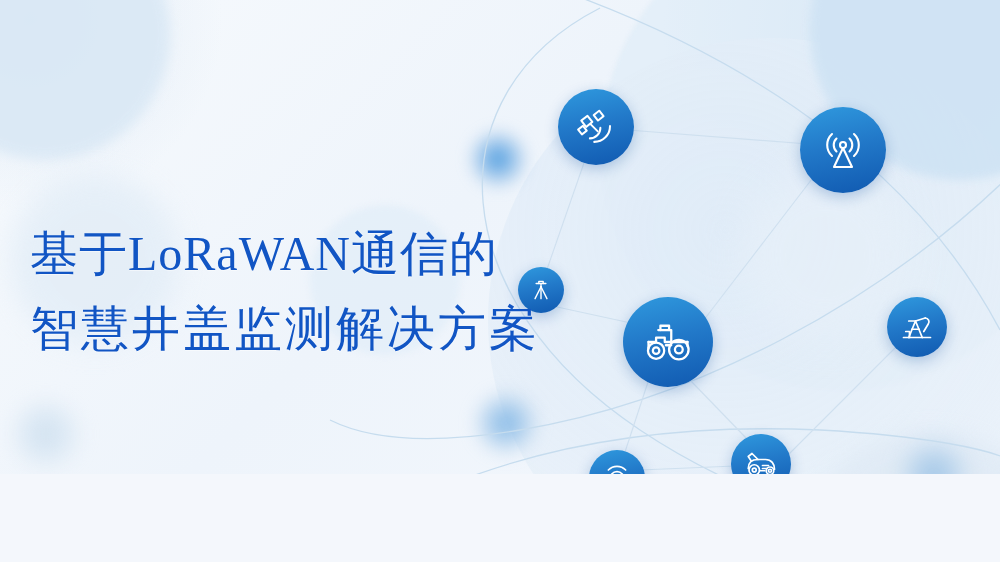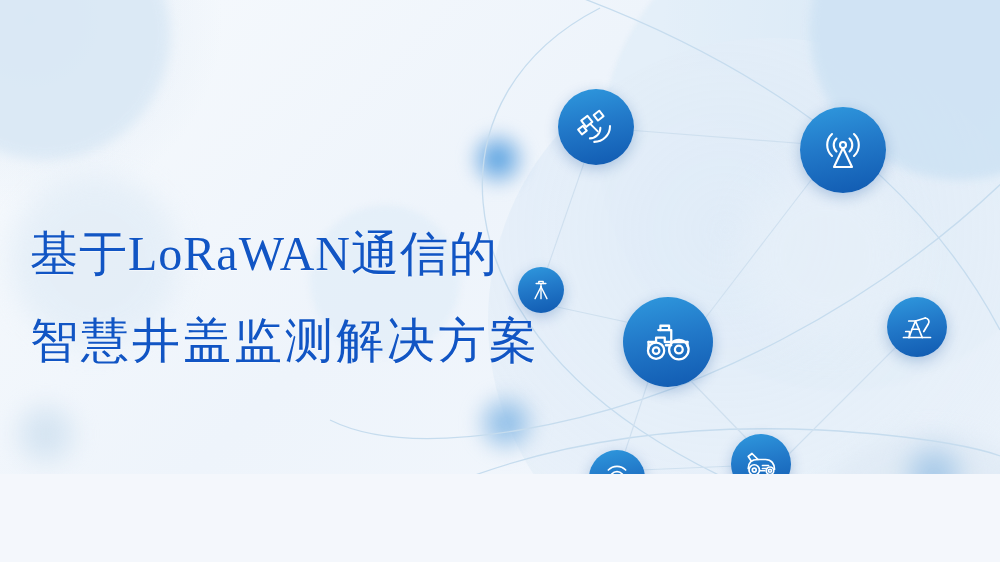--- a/index.html
+++ b/index.html
@@ -75,21 +75,21 @@
     z-index:6;
   }
   .title-line{
     font-family:"Liberation Serif","DejaVu Serif",serif;
     font-size:48px;line-height:1.22;
     color:#1155c4;
     letter-spacing:1px;
     white-space:nowrap;
     text-shadow:0 1px 1px rgba(255,255,255,.55);
   }
-  .title-line.l2{margin-top:28px;letter-spacing:3px;}
+  .title-line.l2{margin-top:16px;letter-spacing:3px;}
 
   
   .node{
     position:absolute;border-radius:50%;
     background:linear-gradient(168deg,#2f99de 0%,#2279c9 45%,#1059b0 100%);
     box-shadow:0 4px 14px rgba(21,84,160,.28);
     display:flex;align-items:center;justify-content:center;
     z-index:5;
   }
   .node svg{display:block;}

